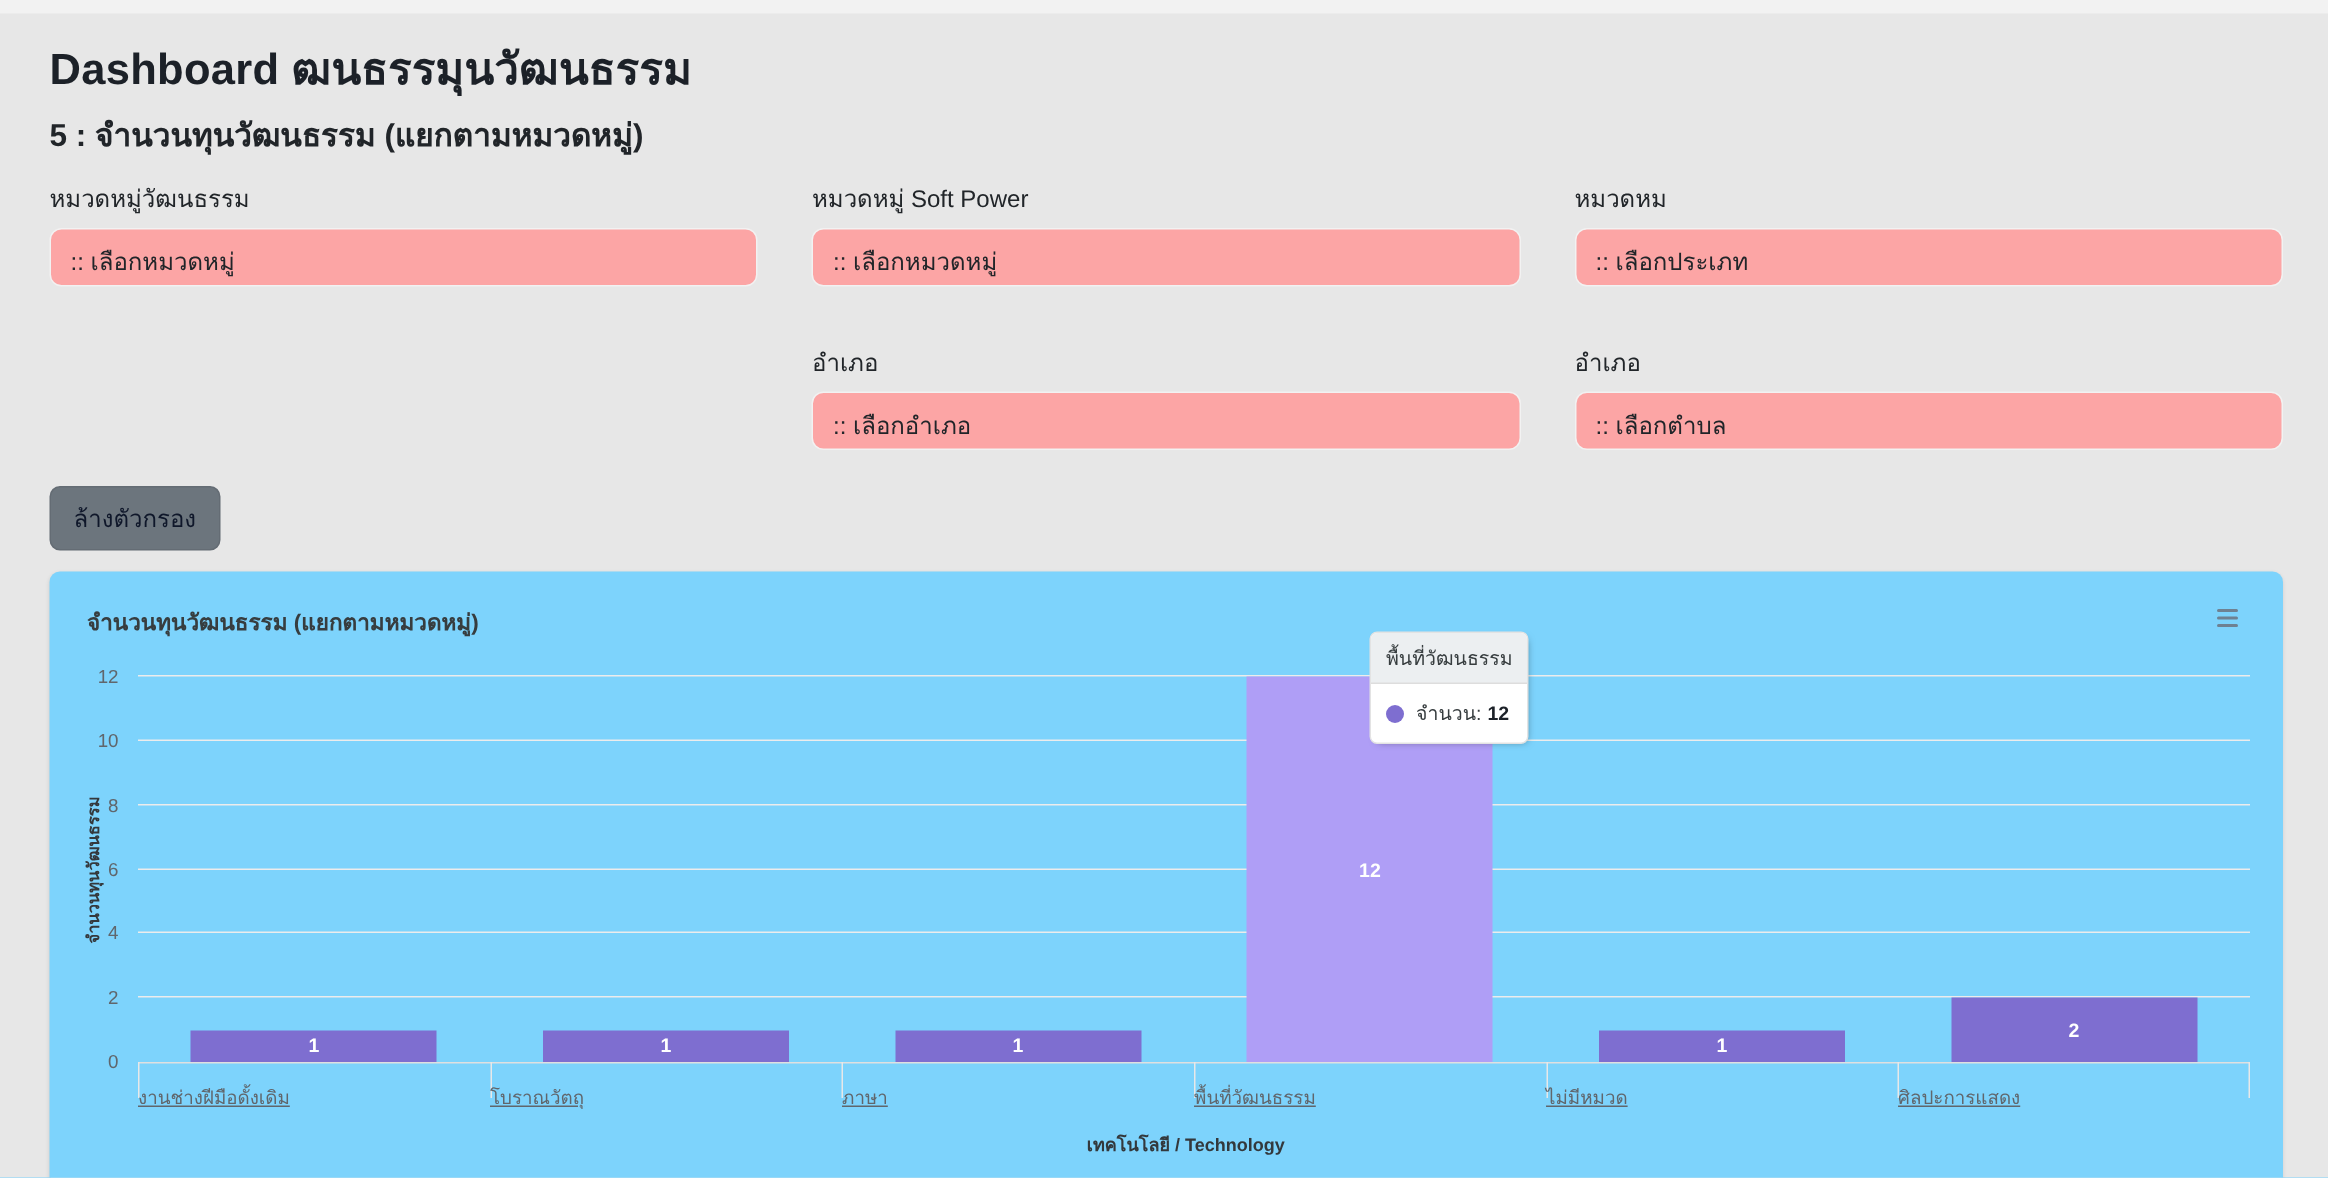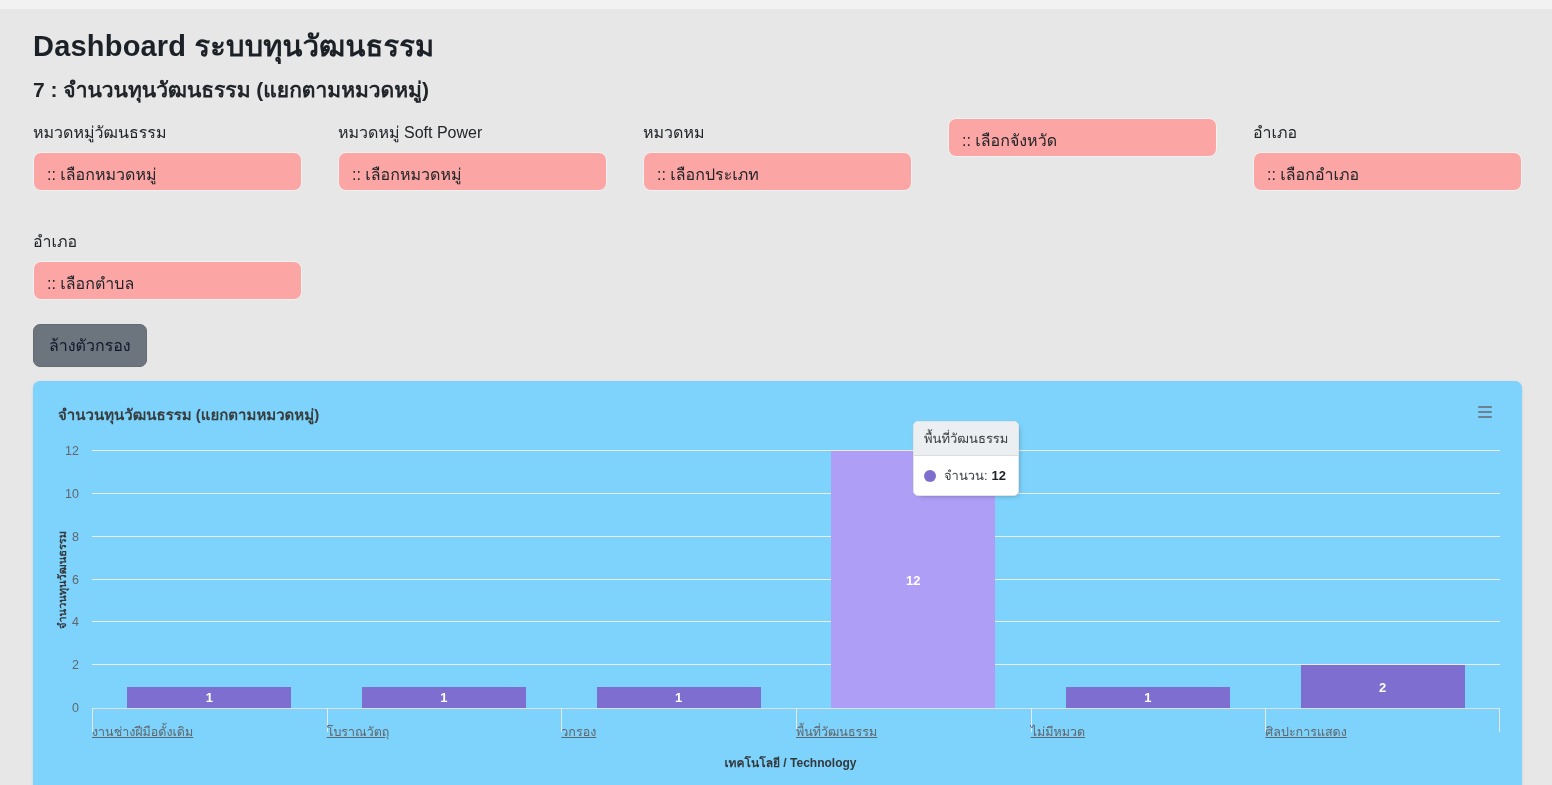--- a/index.html
+++ b/index.html
@@ -9,21 +9,21 @@
     background:#e7e7e7;
     font-family:"Liberation Sans", sans-serif;
     color:#212529;
   }
   .top-strip { height:9px; background:#f2f2f2; }
   .container { padding:4px 30px 0 33px; }
 
   h1.page-title { font-size:29px; font-weight:700; margin:10px 0 4px; color:#1c2128; letter-spacing:.2px; }
   h2.page-subtitle { font-size:21px; font-weight:600; margin:4px 0 12px; color:#212529; }
 
-  .filters { display:grid; grid-template-columns:repeat(5,1fr); column-gap:26px; row-gap:6px;gap:36px; }
+  .filters { display:grid; grid-template-columns:repeat(3,1fr); column-gap:26px; row-gap:6px;gap:36px; }
   .filter-label { font-size:16px; margin:2px 0 7px; color:#212529; }
   .filter-select {
     width:100%; height:39px; background:#fca5a5; border-radius:8px;
     padding:9px 13px; font-size:16px; color:#212529; cursor:pointer;
     border:1px solid #f2f2f2;
   }
 
   .clear-btn {
     margin:24px 0 14px; background:#6c757d; color:#0f172a; border:1px solid #646c74;
     border-radius:7px; padding:8px 15px; font-size:16px; cursor:pointer;
@@ -67,38 +67,37 @@
   .tt-body { padding:9px 10px; font-size:13px; color:#373d3f; display:flex; align-items:center; }
   .tt-dot { width:12px; height:12px; border-radius:50%; background:#7e6ed0; margin-right:8px; flex:0 0 auto; }
   .tt-value { font-weight:700; color:#1c2128; margin-left:4px; }
 </style>
 </head>
 <body>
 
 <div class="top-strip"></div>
 
 <div class="container">
-  <h1 class="page-title">Dashboard ระบบทุนวัฒนธรรม</h1>
-  <h2 class="page-subtitle">7 : จำนวนทุนวัฒนธรรม (แยกตามหมวดหมู่)</h2>
+  <h1 class="page-title">Dashboard ฒนธรรมุนวัฒนธรรม</h1>
+  <h2 class="page-subtitle">5 : จำนวนทุนวัฒนธรรม (แยกตามหมวดหมู่)</h2>
 
   <div class="filters" id="filters">
       <div>
         <div class="filter-label">หมวดหมู่วัฒนธรรม</div>
         <div class="filter-select">:: เลือกหมวดหมู่</div>
       </div>
       <div>
         <div class="filter-label">หมวดหมู่ Soft Power</div>
         <div class="filter-select">:: เลือกหมวดหมู่</div>
       </div>
       <div>
         <div class="filter-label">หมวดหม</div>
         <div class="filter-select">:: เลือกประเภท</div>
       </div>
       <div>
-        <div class="filter-select">:: เลือกจังหวัด</div>
       </div>
       <div>
         <div class="filter-label">อำเภอ</div>
         <div class="filter-select">:: เลือกอำเภอ</div>
       </div>
       <div>
         <div class="filter-label">อำเภอ</div>
         <div class="filter-select">:: เลือกตำบล</div>
       </div>
     </div>
@@ -150,21 +149,21 @@
           <span class="bar-label">1</span>
         </div>
         <div class="bar" style="left: 85.8333%; width: 11.6667%; height: 16.6667%; background: rgb(126, 110, 208);">
           <span class="bar-label">2</span>
         </div>
       </div>
     <div class="ylabel">จำนวนทุนวัฒนธรรม</div>
     <div class="cats" id="cats">
         <div class="cat">งานช่างฝีมือดั้งเดิม</div>
         <div class="cat">โบราณวัตถุ</div>
-        <div class="cat">วกรอง</div>
+        <div class="cat">ภาษา</div>
         <div class="cat">พื้นที่วัฒนธรรม</div>
         <div class="cat">ไม่มีหมวด</div>
         <div class="cat">ศิลปะการแสดง</div>
       </div>
     <div class="xlabel">เทคโนโลยี / Technology</div>
 
     <div class="tooltip">
       <div class="tt-header">พื้นที่วัฒนธรรม</div>
       <div class="tt-body">
         <span class="tt-dot"></span>

